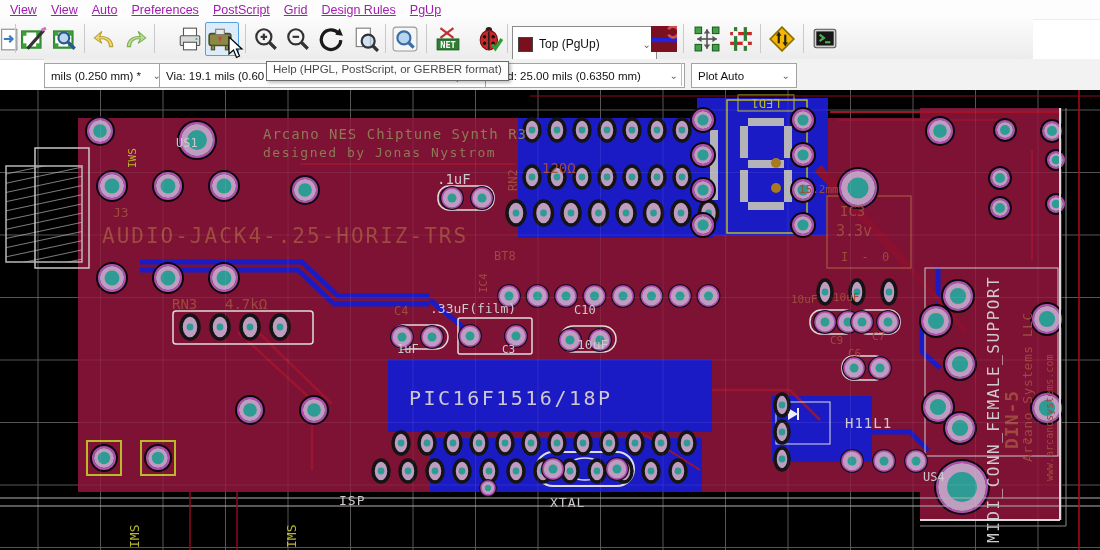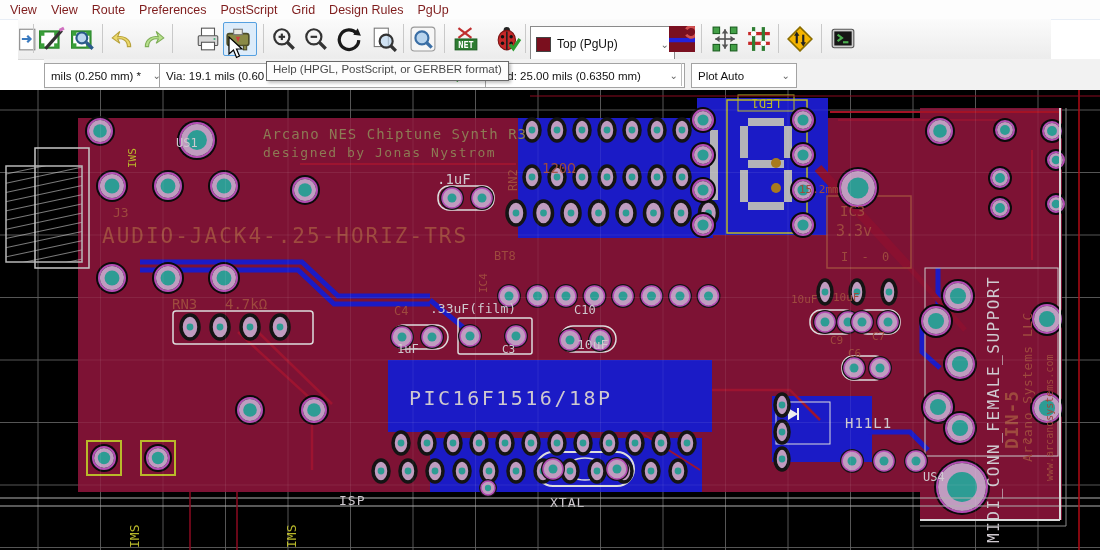--- a/index.html
+++ b/index.html
@@ -1,24 +1,24 @@
 <!DOCTYPE html>
 <html><head>
 <meta charset="utf-8">
 <style>
   html,body{margin:0;padding:0;width:1100px;height:550px;overflow:hidden;
     font-family:"Liberation Sans",sans-serif;background:#fff;}
   #app{position:relative;width:1100px;height:550px;}
   
   #menubar{position:absolute;left:0;top:0;width:1100px;height:19px;background:#fdfdfd;
     border-bottom:1px solid #e8eef6;display:flex;align-items:center;padding-left:3px;}
-  .menu-item{font-size:12.5px;color:#7f1d1d;padding:1px 7px;cursor:default;}
+  .menu-item{font-size:12.5px;color:#a21caf;padding:1px 7px;cursor:default;text-decoration:underline;}
   
   #toolbar1{position:absolute;left:0;top:19px;width:1033px;height:40px;
-    background:linear-gradient(#fbfbfb,#ececec);border-bottom:1px solid #dadada;margin-left:18px;}
+    background:linear-gradient(#fbfbfb,#ececec);border-bottom:1px solid #dadada;}
   .tbbtn{position:absolute;top:6px;width:28px;height:28px;border:none;background:transparent;
     padding:1px;margin:0;cursor:pointer;}
   .tbbtn svg{width:26px;height:26px;display:block;}
   .sep1{position:absolute;top:5px;width:1px;height:29px;background:#c9c9c9;}
   #plot-btn{top:3px;width:34px;height:34px;border:1.5px solid #55a0e0;background:#ddecfa;border-radius:2px;}
   #layer-combo{position:absolute;left:512px;top:7px;width:133px;height:26px;background:#fff;
     border:1px solid #8a8a8a;display:flex;align-items:center;padding:4px 5px;gap:6px;font-size:12px;color:#111;cursor:pointer;}
   #layer-combo .swatch{width:13px;height:13px;background:#7a0f1e;border:1px solid #444;}
   #layer-combo .chev{margin-left:auto;color:#666;font-size:10px;}
   
@@ -39,21 +39,21 @@
   text{font-family:"DejaVu Sans Mono",monospace;}
 </style>
 </head>
 <body>
 
 <div id="app">
 
   <nav id="menubar">
       <span class="menu-item">View</span>
       <span class="menu-item">View</span>
-      <span class="menu-item">Route</span>
+      <span class="menu-item">Auto</span>
       <span class="menu-item">Preferences</span>
       <span class="menu-item">PostScript</span>
       <span class="menu-item">Grid</span>
       <span class="menu-item">Design Rules</span>
       <span class="menu-item">PgUp</span>
     </nav>
 
   <div id="toolbar1">
     <button class="tbbtn" style="left:-8px">
       <svg viewBox="0 0 24 24">

